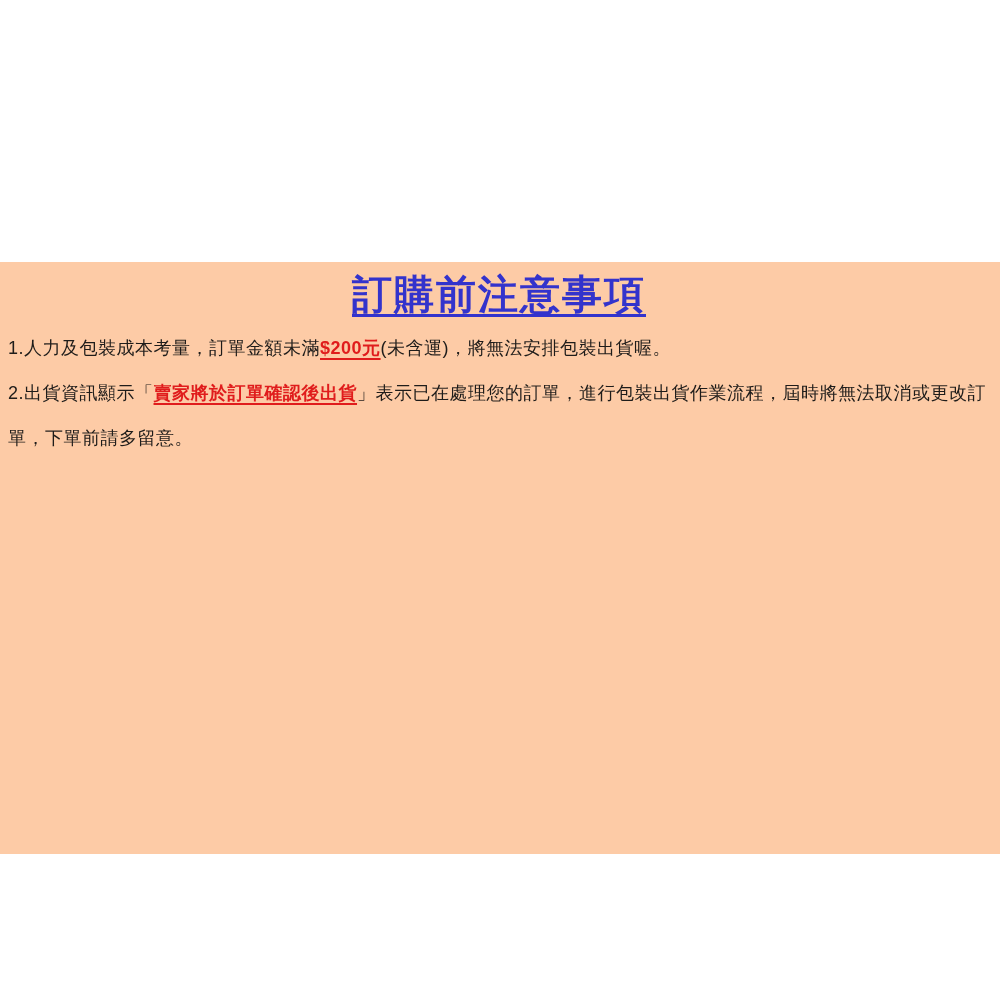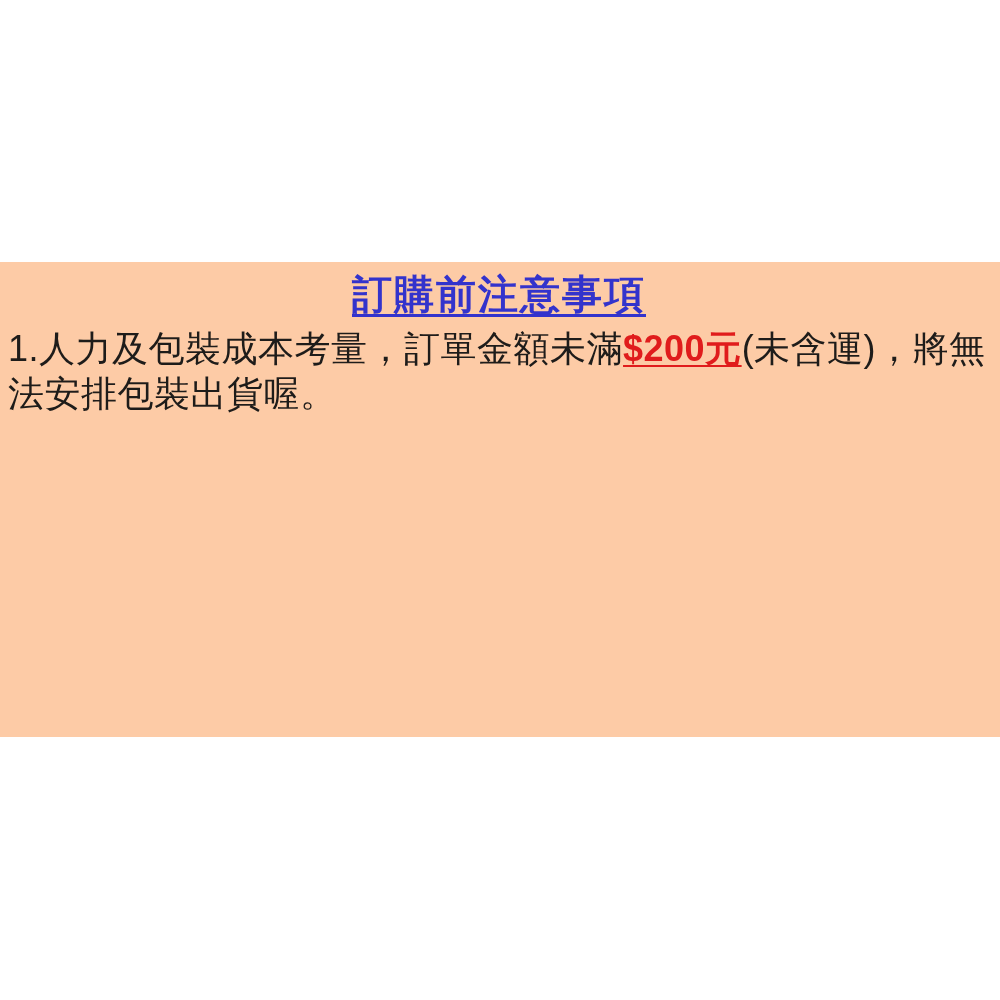--- a/index.html
+++ b/index.html
@@ -12,40 +12,40 @@
   body{
     width:1000px;height:1000px;
     background:#ffffff;
     font-family:"Liberation Sans","DejaVu Sans",sans-serif;
     color:var(--text);
     overflow:hidden;
   }
   .band{
     position:absolute;
     left:0;top:262px;
-    width:1000px;height:475px;
+    width:1000px;height:592px;
     background:var(--band-bg);
     box-sizing:border-box;
     padding:4px 10px 0 8px;
   }
   .title{
     margin:2px 0 6px 0;
     text-align:center;
     font-size:40px;
     line-height:52px;
     font-weight:700;
     color:var(--title-blue);
     text-decoration:underline;
     text-decoration-thickness:3px;
     text-underline-offset:6px;
     letter-spacing:2px;
   }
   .line{
     margin:0;
-    font-size:36px;
+    font-size:18px;
     line-height:45px;
     font-weight:400;
     letter-spacing:0.5px;
     word-break:break-all;
   }
   .hl{
     color:var(--hl-red);
     font-weight:700;
     text-decoration:underline;
     text-decoration-thickness:2px;
@@ -53,18 +53,19 @@
   }
 </style>
 </head>
 <body>
 
 <div class="band">
   <h1 class="title">訂購前注意事項</h1>
 
   <p class="line"><span>1.人力及包裝成本考量，訂單金額未滿</span><span class="hl">$200元</span><span>(未含運)，將無法安排包裝出貨喔。</span></p>
 
+  <p class="line"><span>2.出貨資訊顯示「</span><span class="hl">賣家將於訂單確認後出貨</span><span>」表示已在處理您的訂單，進行包裝出貨作業流程，屆時將無法取消或更改訂單，下單前請多留意。</span></p>
 
 
 
 
 
 </div>
 
 </body></html>

